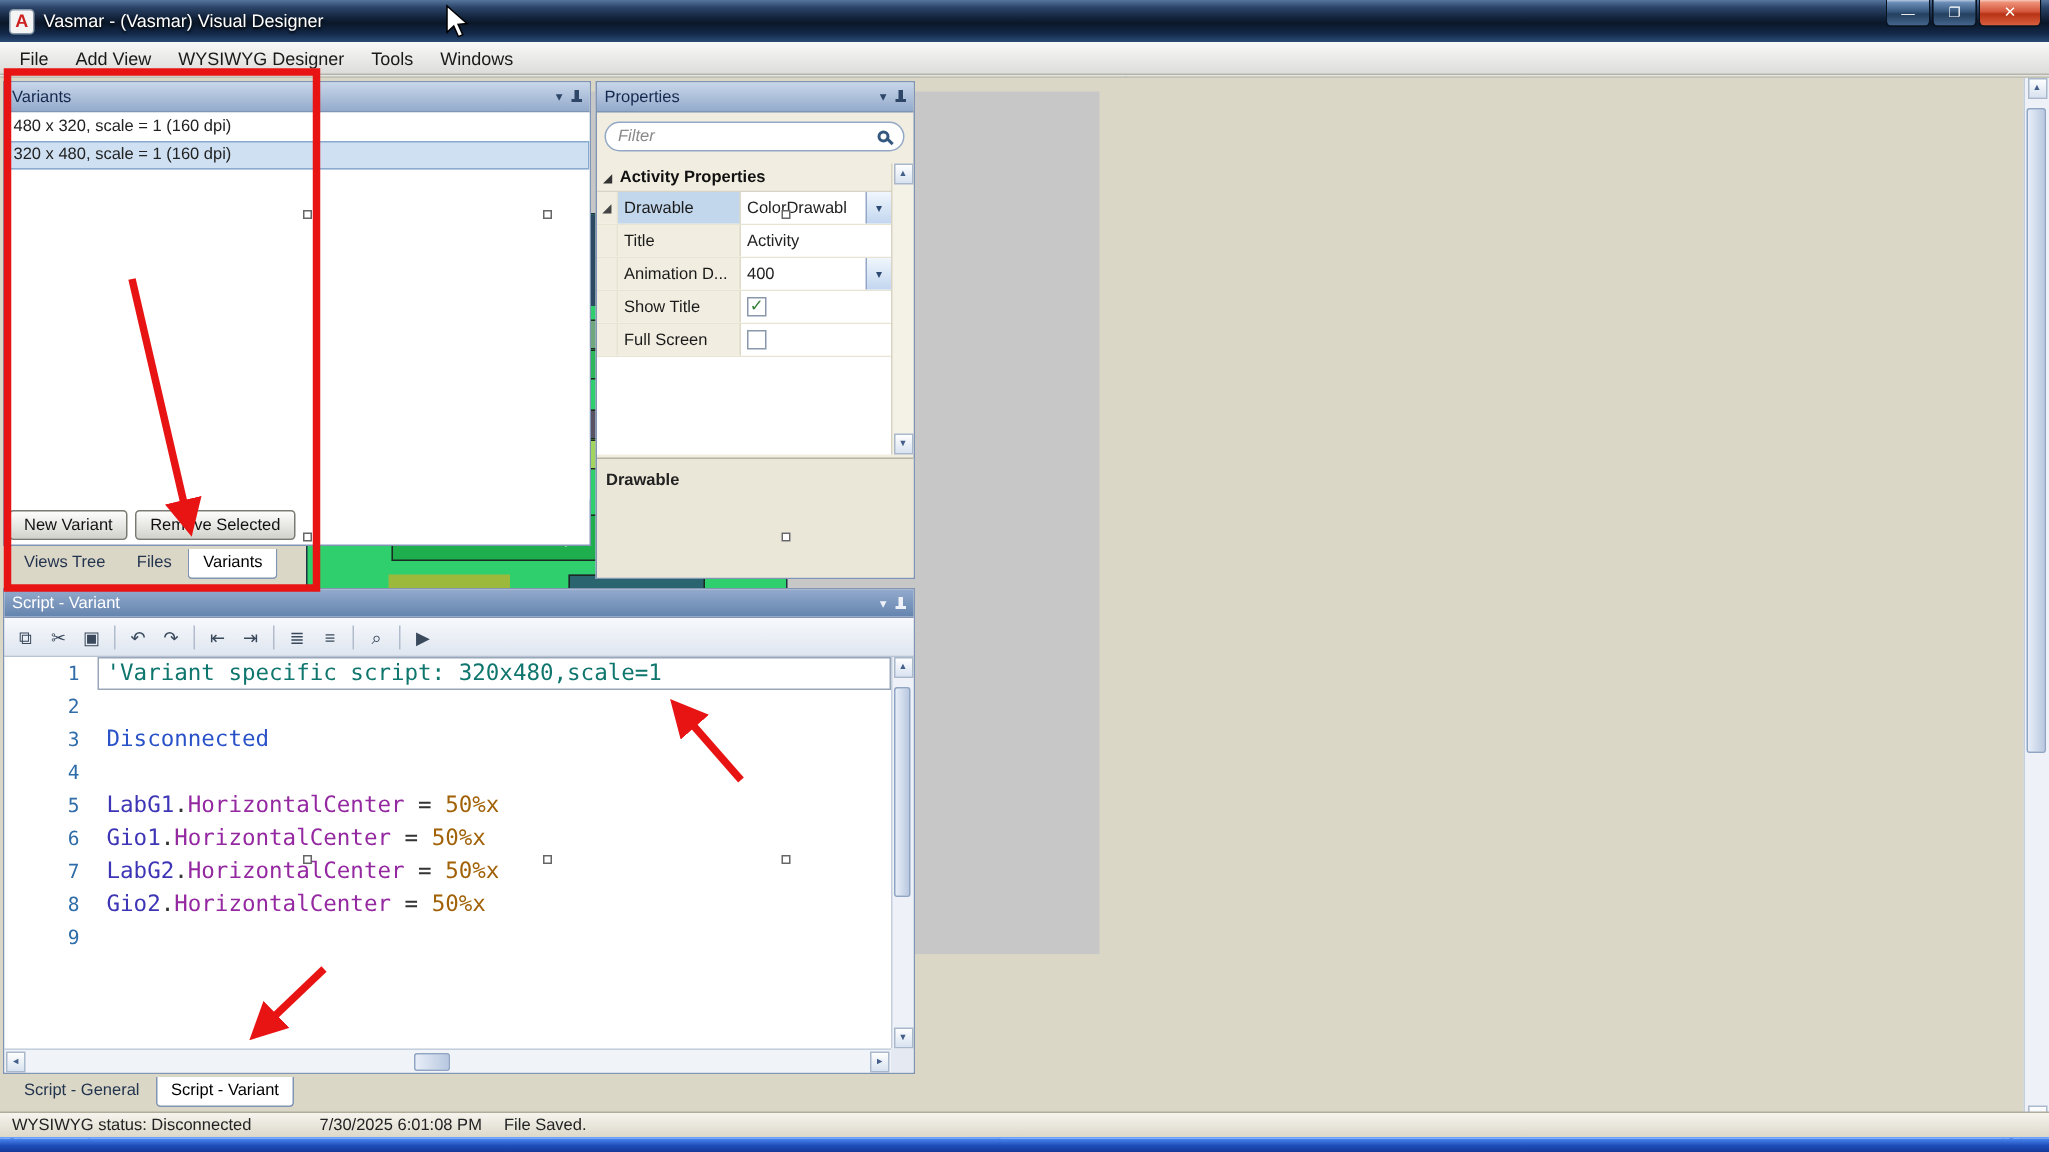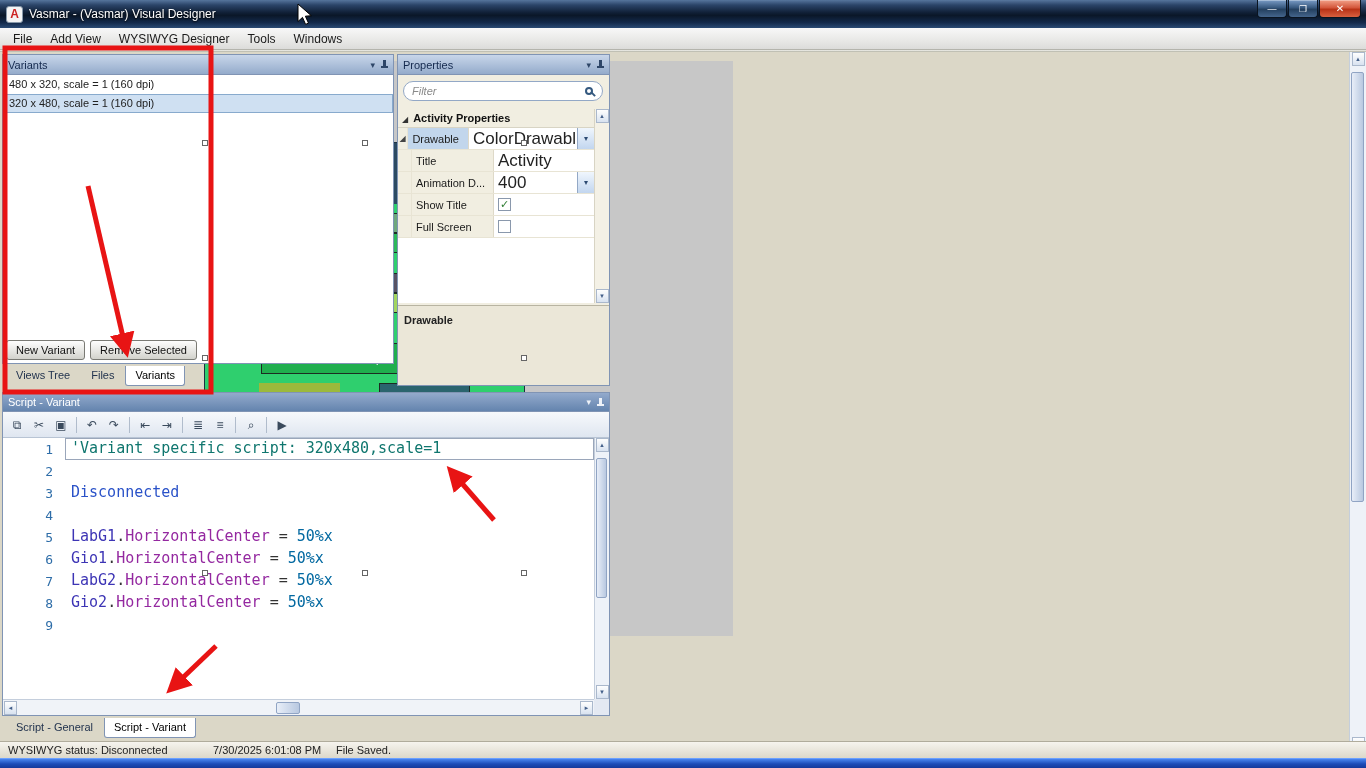--- a/index.html
+++ b/index.html
@@ -67,21 +67,21 @@
   .exp-glyph::before{content:"◢";font-size:8px;color:#333}
   #prop-grid{position:absolute;left:0;top:72px;right:15px;bottom:82px;background:#fff;border-top:1px solid #d8d4c4}
   .prow{display:flex;height:22px;border-bottom:1px solid #e8e4d4}
   .pexp{width:14px;background:#f1eee1;font-size:8px;color:#444;display:flex;align-items:center;justify-content:center;
     border-right:1px solid #e8e4d4}
   .pexp.has::before{content:"◢"}
   .plabel{width:82px;background:#f1eee1;font-size:11px;display:flex;align-items:center;padding-left:4px;
     border-right:1px solid #ded9c8;color:#1a1a1a;white-space:nowrap;overflow:hidden}
   .plabel.sel{background:#c2d6ec}
   .plabel.ind{padding-left:12px}
-  .pvalue{flex:1;display:flex;align-items:center;padding:0 18px 0 4px;position:relative;background:#fff;font-size:17px}
+  .pvalue{flex:1;display:flex;align-items:center;padding:0 18px 0 4px;position:relative;background:#fff;font-size:11px}
   .pvtext{white-space:nowrap;overflow:hidden}
   .pvtext.dim{color:#999}
   .combo{position:absolute;right:0;top:0;bottom:0;width:17px;background:linear-gradient(#f0f6fd,#c2d6ef);
     border-left:1px solid #93a8c6;display:flex;align-items:center;justify-content:center;font-size:8px;color:#2c4a72}
   .combo::before{content:"▾"}
   .swatch{width:26px;height:13px;border:1px solid #999;margin-right:4px;flex:none;
     background:linear-gradient(45deg,transparent 44%,#d23b3b 44%,#d23b3b 56%,transparent 56%),
                linear-gradient(-45deg,transparent 44%,#d23b3b 44%,#d23b3b 56%,transparent 56%),#fff}
   .cb{width:13px;height:13px;border:1px solid #8a98ac;background:#fff;color:#2e7d32;display:flex;align-items:center;
     justify-content:center;font-weight:bold;font-size:11px;line-height:11px}
@@ -105,21 +105,21 @@
   #editor{position:absolute;left:0;top:45px;right:15px;bottom:16px;background:#fff;overflow:hidden;
     font-family:"DejaVu Sans Mono","Liberation Mono",monospace}
   .cline{display:flex;height:22px;align-items:center}
   .lnum{width:62px;text-align:right;color:#2e6da8;font-size:13px;flex:none;padding-right:12px}
   .lcode{flex:1;font-size:15px;white-space:pre;height:22px;line-height:21px;padding-left:6px}
   .cline.current .lcode{outline:1px solid #9aa6ba;outline-offset:-1px}
   .seg-comment{color:#0f766e}
   .seg-keyword{color:#2a52c8}
   .seg-ident{color:#3d35b5}
   .seg-prop{color:#9428a0}
-  .seg-value{color:#0369a1}
+  .seg-value{color:#a16207}
   .seg-plain{color:#333}
   .vscroll{background:#eef2f8;border-left:1px solid #c4cedc;display:flex;flex-direction:column;justify-content:space-between;align-items:center}
   #script-vscroll{position:absolute;right:0;top:45px;width:15px;bottom:16px}
   .sthumb{background:linear-gradient(90deg,#e8eef8,#b8c8e0);border:1px solid #90a4c4;border-radius:2px}
   #script-vthumb{position:absolute;right:2px;top:65px;width:11px;height:140px}
   #script-hscroll{position:absolute;left:0;bottom:0;right:15px;height:16px;background:#f0f3f8;border-top:1px solid #c4cedc;
     display:flex;align-items:center;padding:0 1px;gap:1px}
   .htrack{flex:1;position:relative;height:12px}
   #script-hthumb{position:absolute;left:46%;top:0;width:24px;height:12px}
   #script-corner{position:absolute;right:0;bottom:0;width:15px;height:16px;background:#e4e9f2}

